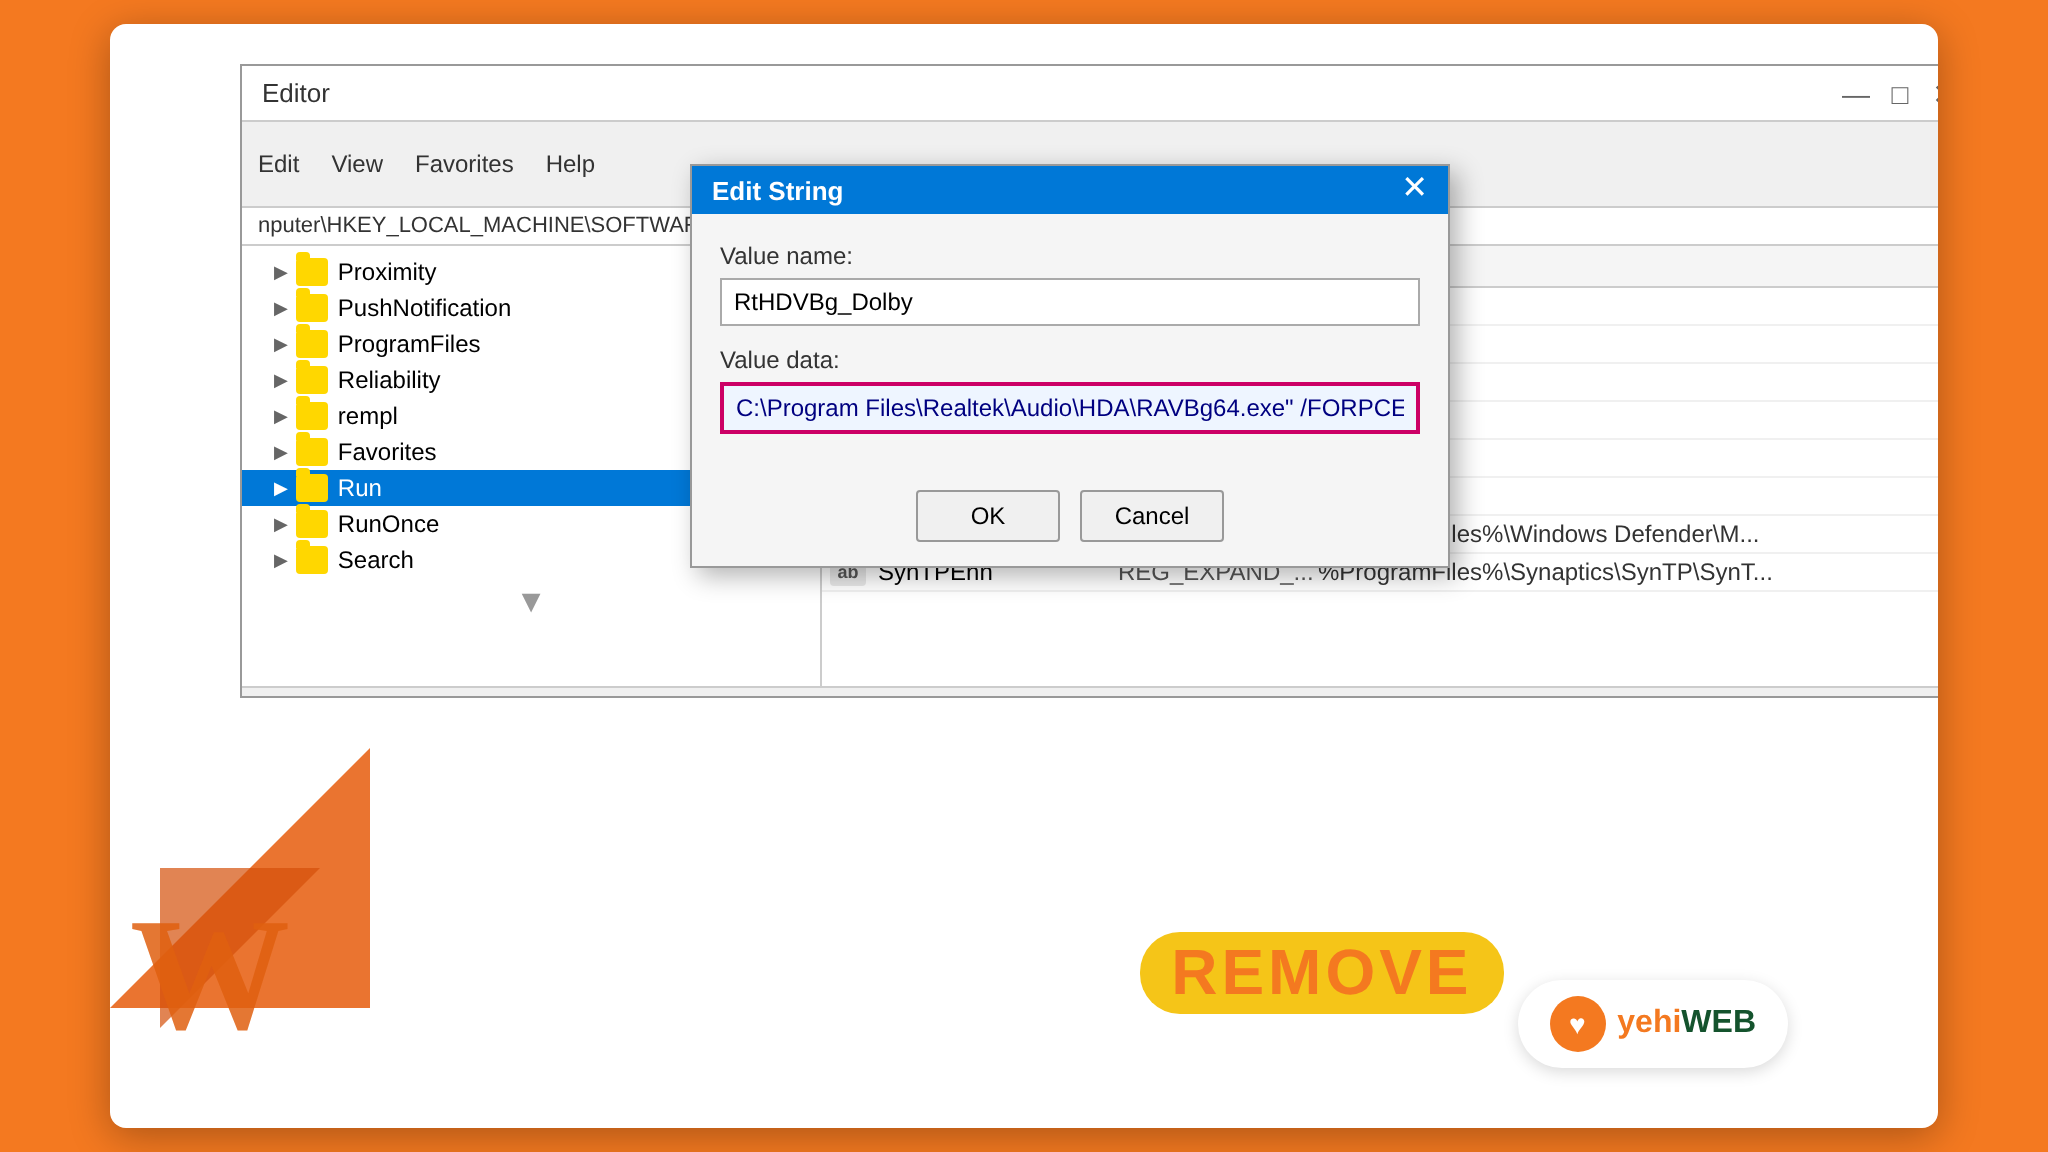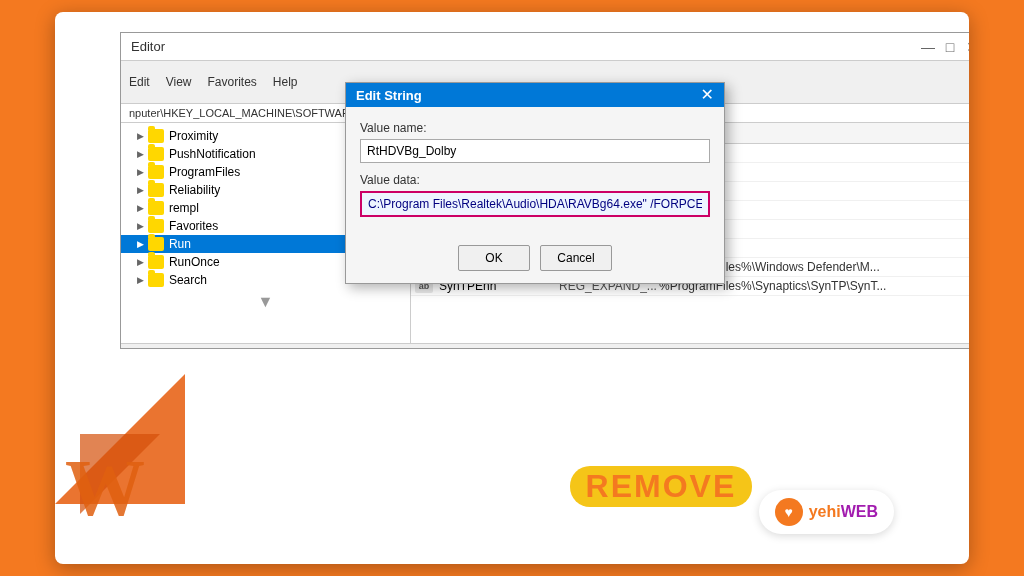--- a/index.html
+++ b/index.html
@@ -385,21 +385,21 @@
       <span>RIGHT CLICK TO </span><span class="remove-badge">REMOVE</span>
     </div>
     <div class="line2">THE VIRUS</div>
   </div>
 
   <div class="yehiweb-badge">
     <div class="yehiweb-heart">
       <span>♥</span>
     </div>
     <div class="yehiweb-text">
-      <span>yehi</span><span style="color:#a21caf;">WEB</span>
+      <span>yehi</span><span style="color:#14532d;">WEB</span>
     </div>
   </div>
 
   <div class="registry-window">
 
     <div class="reg-titlebar">
       <span class="reg-title">Editor</span>
       <div class="reg-controls">
         <button class="reg-btn">—</button>
         <button class="reg-btn">□</button>

